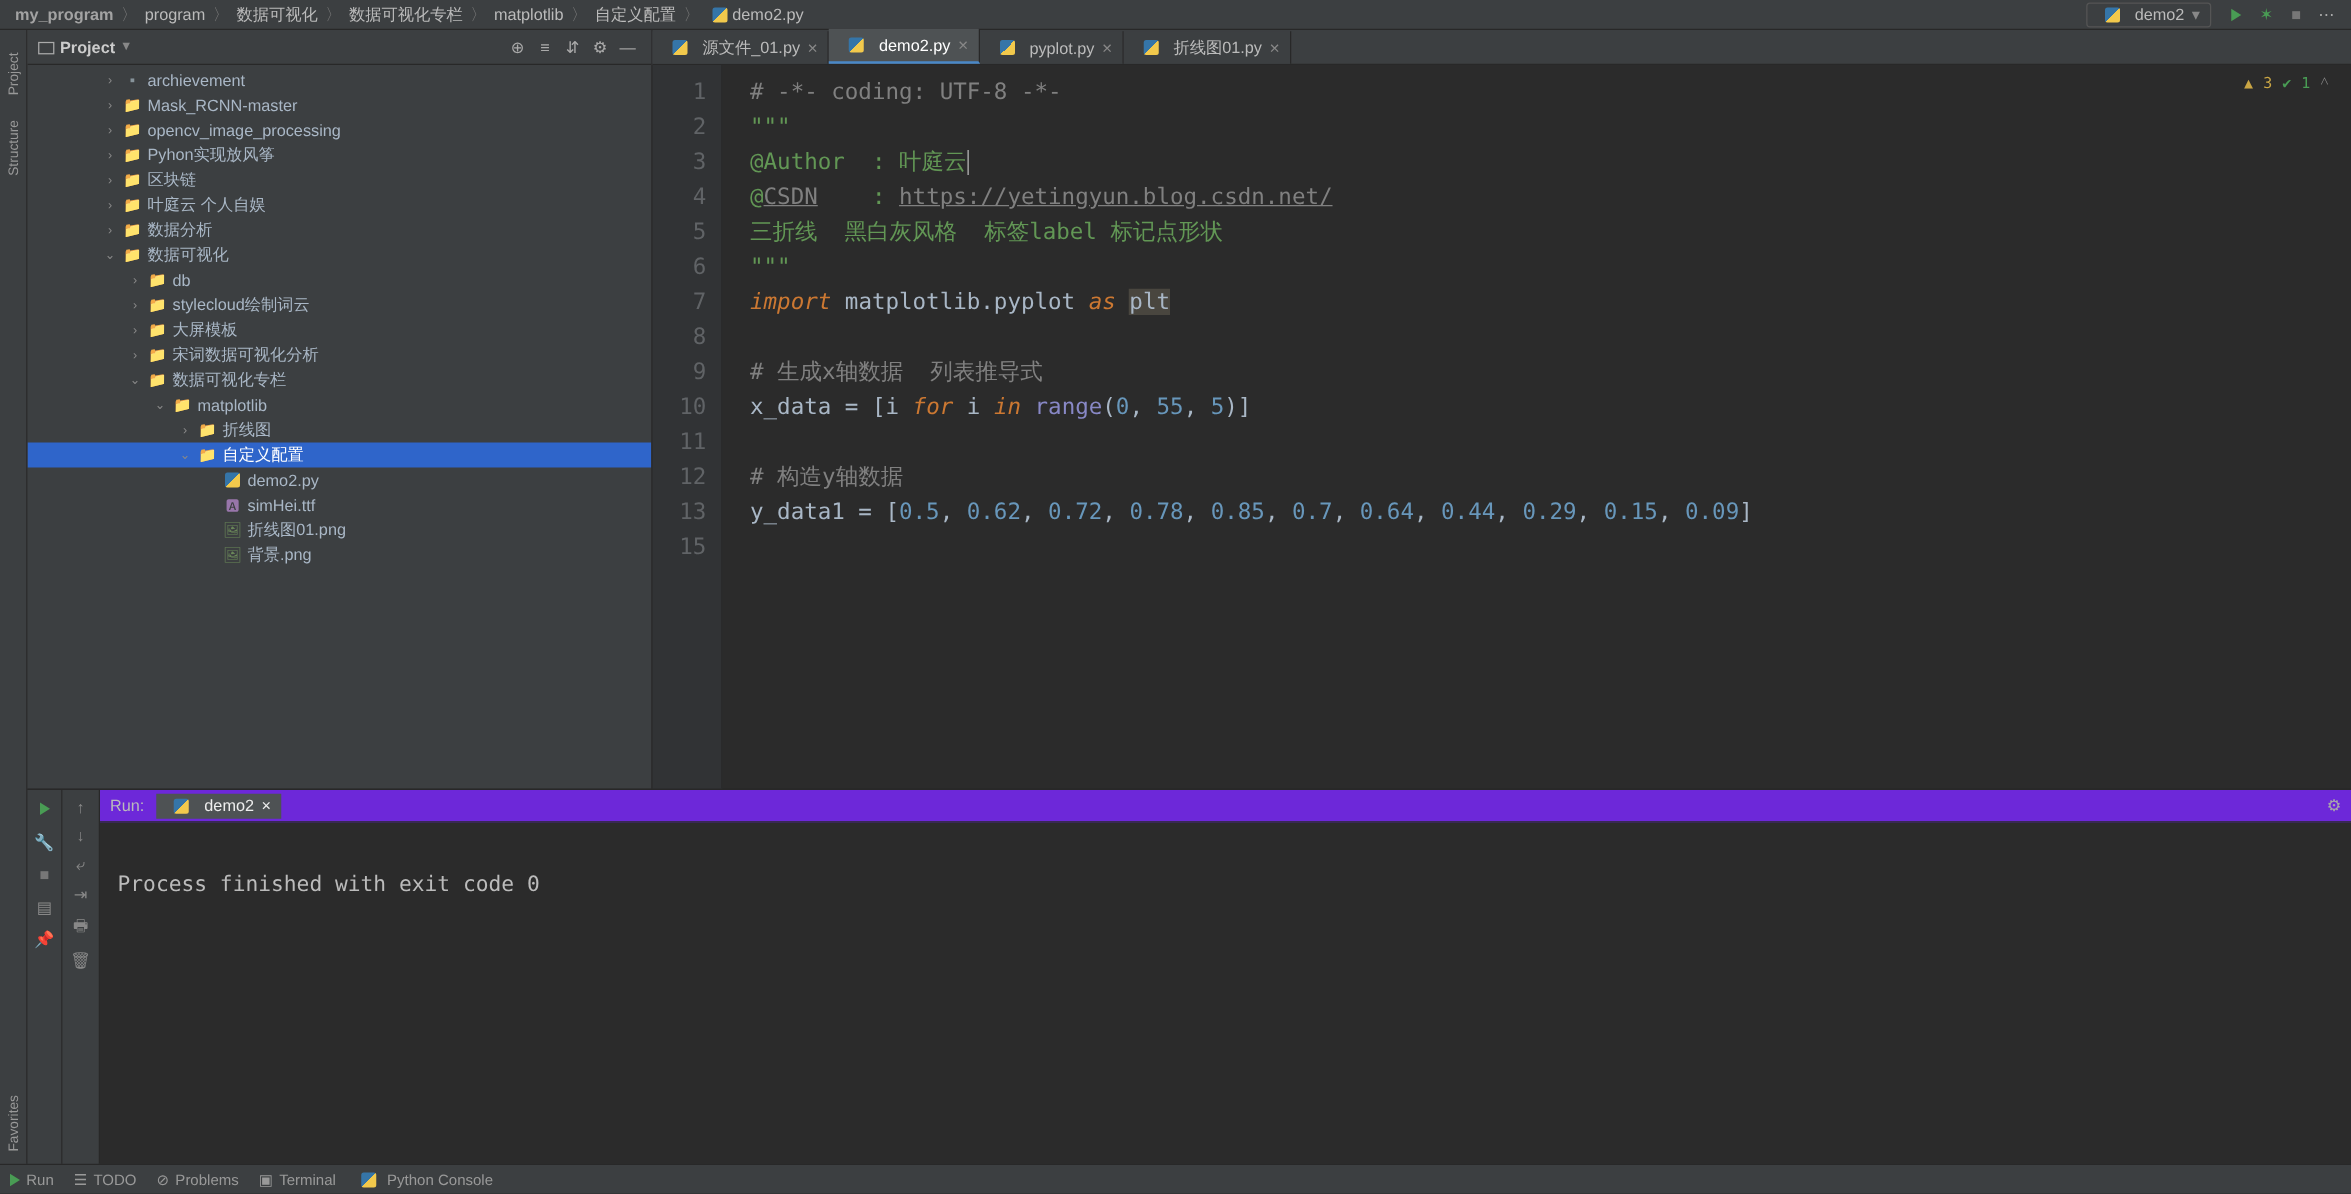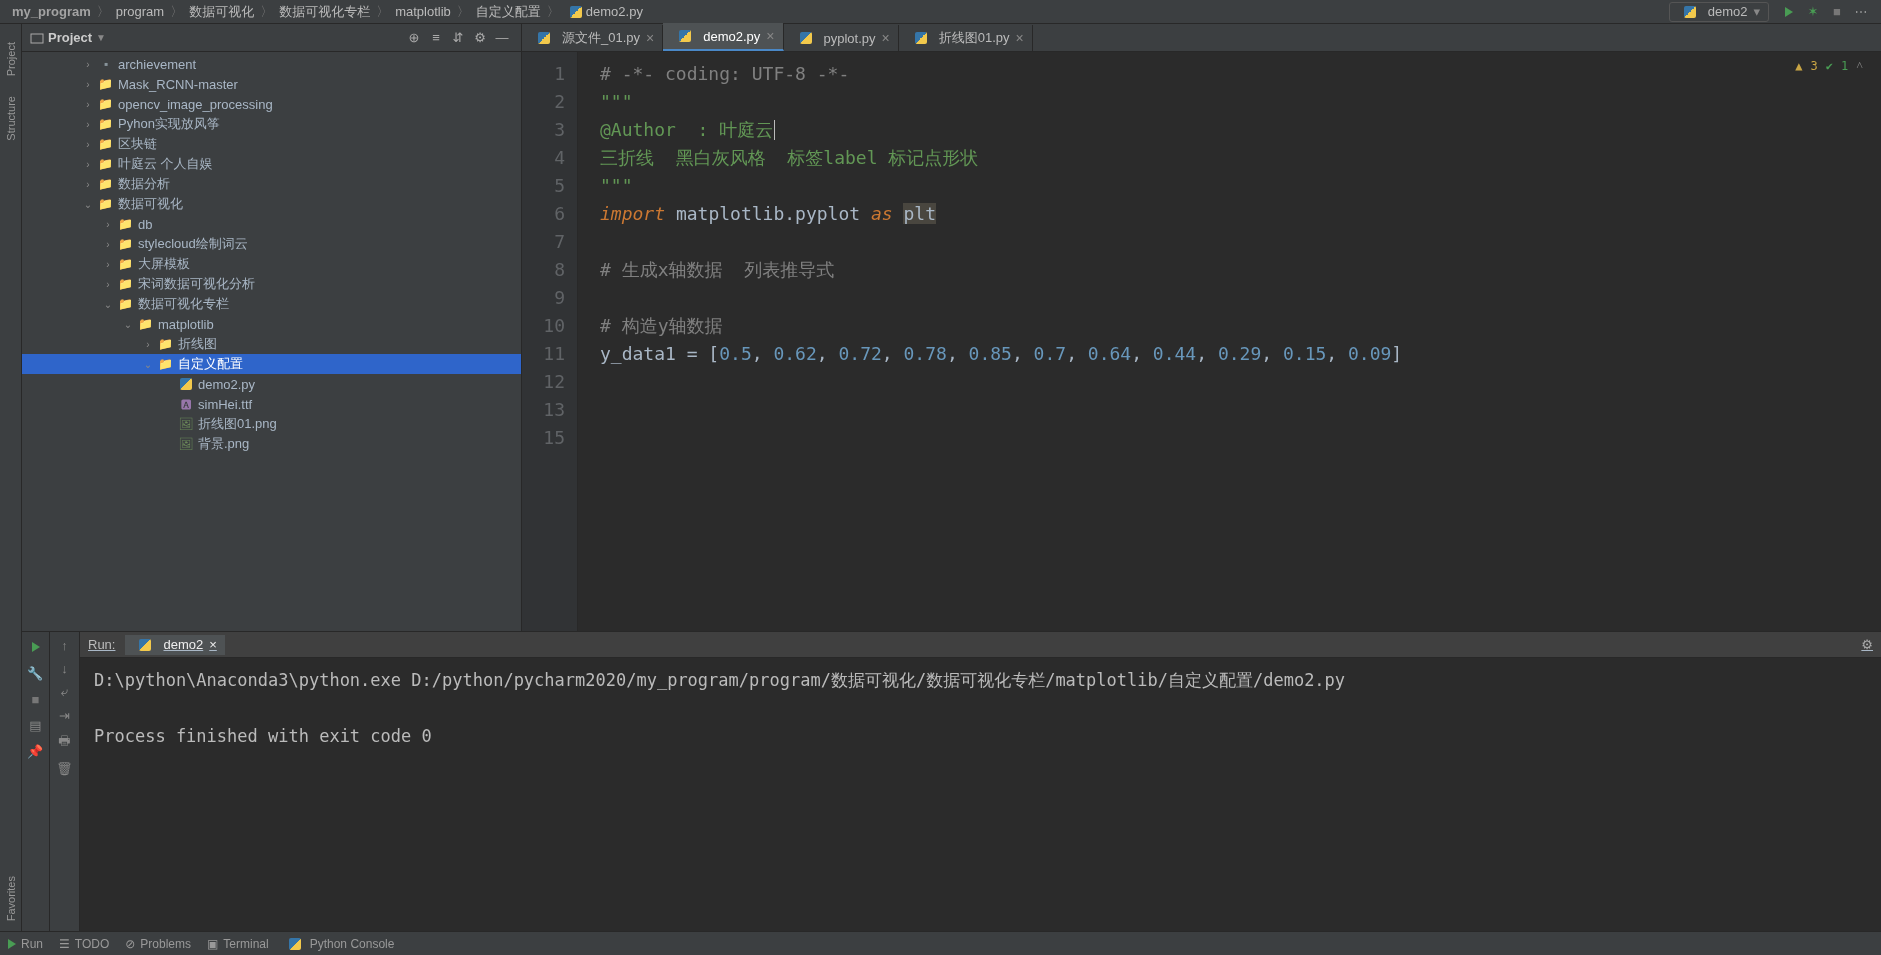--- a/index.html
+++ b/index.html
@@ -79,22 +79,22 @@
   .run-win { height:300px; background:#2b2b2b; border-top:1px solid #282828;
              display:flex; }
   .run-side { width:28px; background:#3c3f41; border-right:1px solid #282828;
               display:flex; flex-direction:column; align-items:center; padding-top:6px; gap:8px; }
   .run-side .ric { width:18px; height:18px; display:flex; align-items:center;
                    justify-content:center; color:#aaa; cursor:pointer; }
   .run-side .ric.play { color:#499c54; }
   .run-side2 { width:30px; background:#3c3f41; border-right:1px solid #282828;
                display:flex; flex-direction:column; align-items:center; padding-top:6px; gap:8px; }
   .run-body { flex:1; display:flex; flex-direction:column; }
-  .run-tabs { height:26px; background:#404040; display:flex; align-items:center;
-              padding:0 8px; border-bottom:1px solid #282828;text-decoration:underline; }
+  .run-tabs { height:26px; background:#6d28d9; display:flex; align-items:center;
+              padding:0 8px; border-bottom:1px solid #282828; }
   .run-tabs .lbl { color:#bbb; margin-right:10px; }
   .run-tabs .rtab { display:flex; align-items:center; gap:6px; background:#4e5254;
                     padding:2px 8px; color:#eee; }
   .run-tabs .sp { flex:1; }
   .run-out { flex:1; padding:8px 14px; font-family:"Consolas","Menlo",monospace;
              font-size:17px; line-height:28px; color:#bbb; }
   .split-h { display:flex; flex-direction:column; flex:1; min-width:0; }
   
   .bottom { height:24px; background:#3c3f41; border-top:1px solid #282828;
             display:flex; align-items:center; padding:0 8px; gap:16px; color:#999;
@@ -290,25 +290,27 @@
               <div>10</div>
               <div>11</div>
               <div>12</div>
               <div>13</div>
               <div>15</div>
             </div>
           <div class="code-col" id="codecol">
               <div class="line"><span class="c-cm"># -*- coding: UTF-8 -*-</span></div>
               <div class="line"><span class="c-str">"""</span></div>
               <div class="line"><span class="c-str">@Author  : 叶庭云</span><span class="caret"></span></div>
+              <div class="line"><span class="c-str">@</span><span class="c-url">CSDN</span><span class="c-str">    : </span><span class="c-url">https://yetingyun.blog.csdn.net/</span></div>
               <div class="line"><span class="c-str">三折线  黑白灰风格  标签label 标记点形状</span></div>
               <div class="line"><span class="c-str">"""</span></div>
               <div class="line"><span class="c-kw">import</span> <span class="c-id">matplotlib.pyplot</span> <span class="c-kw">as</span> <span class="c-id c-hl">plt</span></div>
               <div class="line"></div>
               <div class="line"><span class="c-cm"># 生成x轴数据  列表推导式</span></div>
+              <div class="line"><span class="c-id">x_data</span> = [<span class="c-id">i</span> <span class="c-kw">for</span> <span class="c-id">i</span> <span class="c-kw">in</span> <span class="c-fn">range</span>(<span class="c-num">0</span>, <span class="c-num">55</span>, <span class="c-num">5</span>)]</div>
               <div class="line"></div>
               <div class="line"><span class="c-cm"># 构造y轴数据</span></div>
               <div class="line"><span class="c-id">y_data1</span> = [<span class="c-num">0.5</span>, <span class="c-num">0.62</span>, <span class="c-num">0.72</span>, <span class="c-num">0.78</span>, <span class="c-num">0.85</span>, <span class="c-num">0.7</span>, <span class="c-num">0.64</span>, <span class="c-num">0.44</span>, <span class="c-num">0.29</span>, <span class="c-num">0.15</span>, <span class="c-num">0.09</span>]</div>
             </div>
           <div class="ed-status">
             <span class="warn">▲</span>
             <span class="warn">3</span>
             <span class="ok">✔</span>
             <span class="ok">1</span>
             <span style="color:#888;">˄</span>
@@ -340,21 +342,20 @@
           <span class="lbl">Run:</span>
           <span class="rtab">
             <span class="fico py"></span>
             <span>demo2</span>
             <span class="x">×</span>
           </span>
           <span class="sp"></span>
           <span class="ric" style="color:#aaa;">⚙</span>
         </div>
         <div class="run-out" id="runout">
-            <div>D:\python\Anaconda3\python.exe D:/python/pycharm2020/my_program/program/数据可视化/数据可视化专栏/matplotlib/自定义配置/demo2.py</div>
             <div>&nbsp;</div>
             <div>Process finished with exit code 0</div>
           </div>
       </div>
     </div>
   </div>
 </div>
 
 <div class="bottom">
   <span class="btab">

